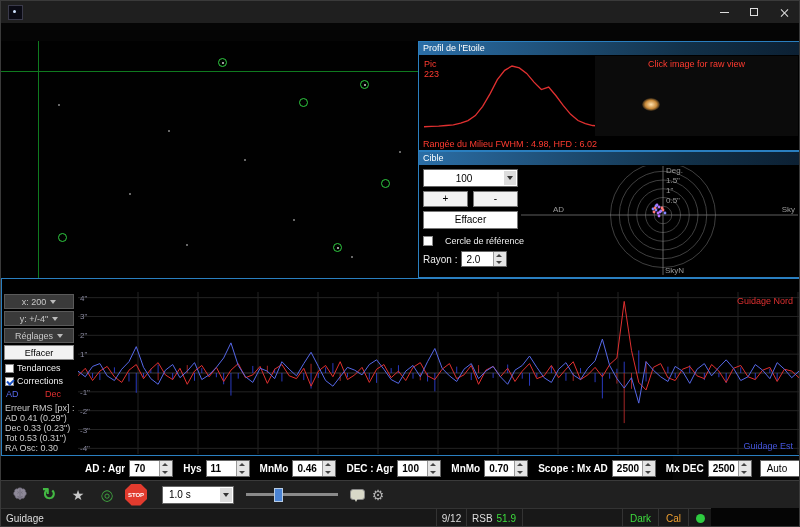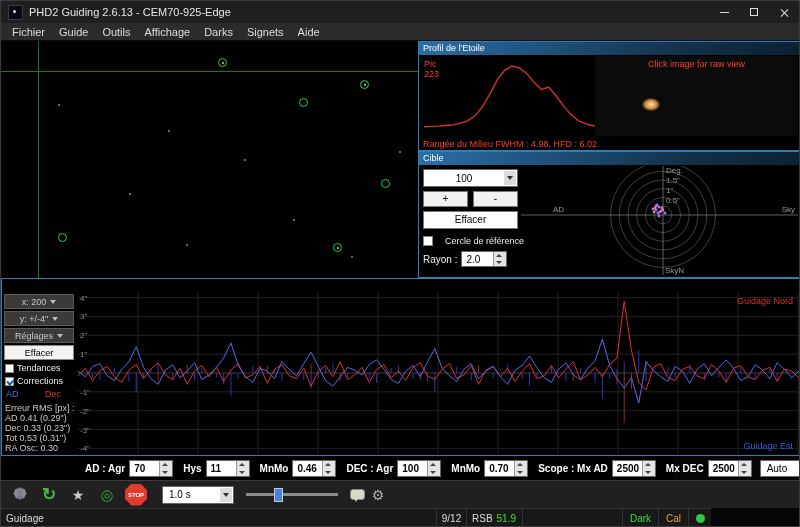--- a/index.html
+++ b/index.html
@@ -124,43 +124,33 @@
   .sb-rsb .green{margin-left:4px;}
   .led{width:9px;height:9px;border-radius:50%;background:#2ecc40;}
 </style>
 </head>
 <body>
 
 <div class="app">
 
   <div class="titlebar">
     <span class="app-icon"></span>
-    <span class="title-text">PHD2 Guiding 2.6.13 - CEM70-925-Edge</span>
     <div class="win-controls">
       <span class="win-btn">
           <span class="glyph-min"></span>
         </span>
       <span class="win-btn">
           <span class="glyph-max"></span>
         </span>
       <span class="win-btn">
           <span class="glyph-close"></span>
         </span>
     </div>
   </div>
 
-  <div class="menubar">
-    <span class="menu-item">Fichier</span>
-    <span class="menu-item">Guide</span>
-    <span class="menu-item">Outils</span>
-    <span class="menu-item">Affichage</span>
-    <span class="menu-item">Darks</span>
-    <span class="menu-item">Signets</span>
-    <span class="menu-item">Aide</span>
-  </div>
 
   <div class="starfield" id="starfield">
       <div class="cross-v" style="left: 37px;"></div>
       <div class="cross-h" style="top: 30px;"></div>
       <div class="star-circle" style="left: 217px; top: 17px;"></div>
       <div class="star-dot" style="left: 221px; top: 21px;"></div>
       <div class="star-circle" style="left: 359px; top: 39px;"></div>
       <div class="star-dot" style="left: 363px; top: 43px;"></div>
       <div class="star-circle" style="left: 298px; top: 57px;"></div>
       <div class="star-circle" style="left: 380px; top: 138px;"></div>

